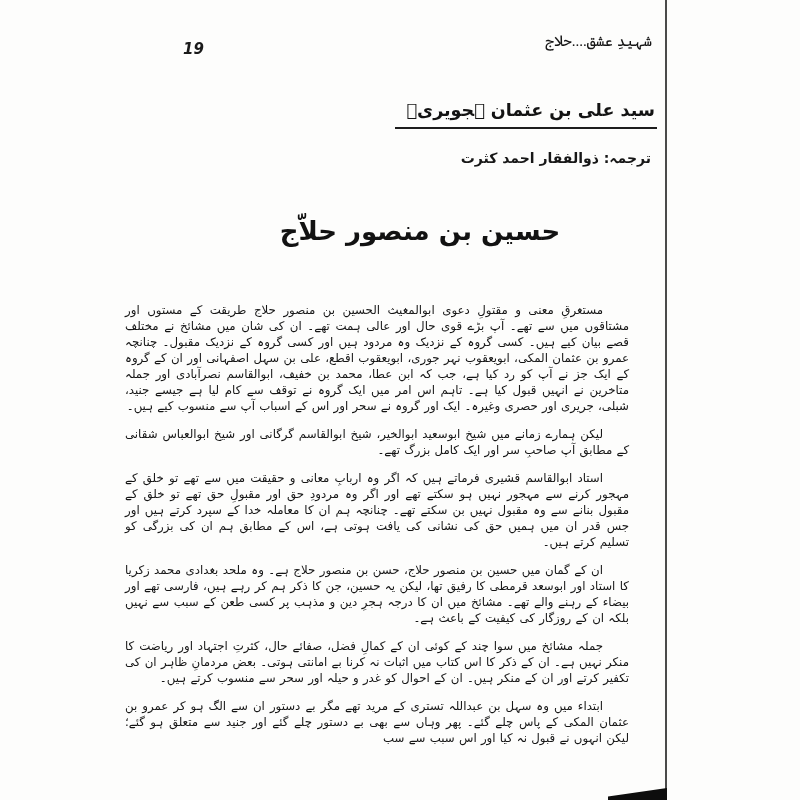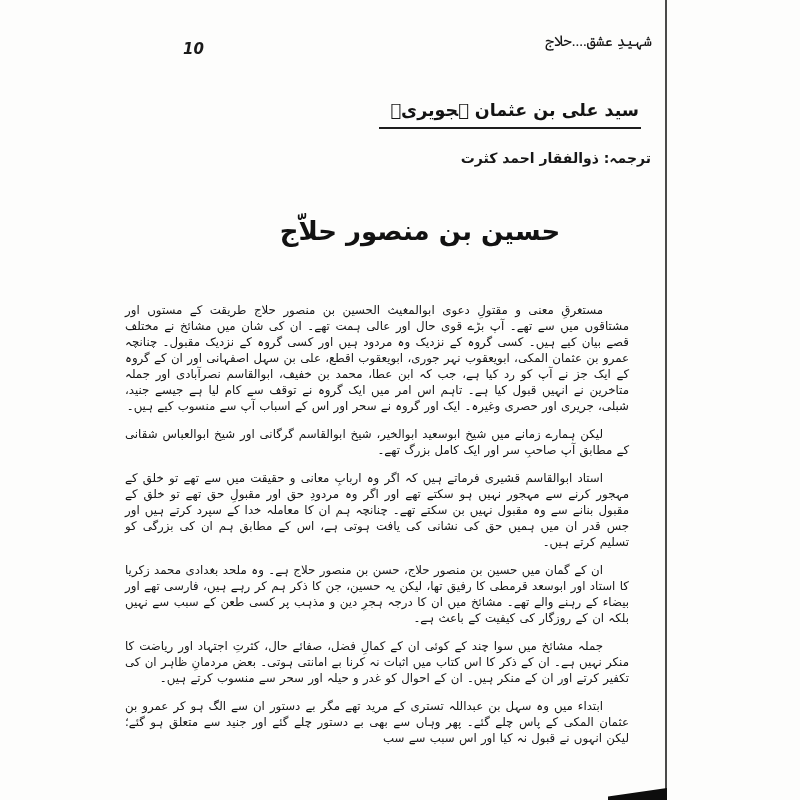--- a/index.html
+++ b/index.html
@@ -34,21 +34,21 @@
     right: 148px;
     direction: rtl;
     font-size: 15px;
     color: #151515;
     font-family: Liberation Serif, serif;
   }
   
   .author-line {
     position: absolute;
     top: 100px;
-    right: 159px;
+    right: 143px;
     direction: rtl;
     text-align: right;
   }
   .author-name {
     display: inline-block;
     font-size: 17.5px;
     font-weight: bold;
     padding: 0 2px 7px 12px;
     border-bottom: 2.5px solid #1d1d1d;
     color: #131313;
@@ -111,21 +111,21 @@
     height: 14px;
     background: #0d0d0d;
     clip-path: polygon(0 60%, 100% 0, 100% 100%, 0 100%);
   }
 </style>
 </head>
 <body>
 
 <div class="sheet">
 
-  <div class="page-number">10</div>
+  <div class="page-number">19</div>
 
   <div class="running-header">شہیدِ عشق....حلاج</div>
 
   <div class="author-line">
     <span class="author-name">سید علی بن عثمان ہجویریؒ</span>
   </div>
 
   <div class="translator-line">ترجمہ: ذوالفقار احمد کثرت</div>
 
   <div class="article-title">حسین بن منصور حلاّج</div>

